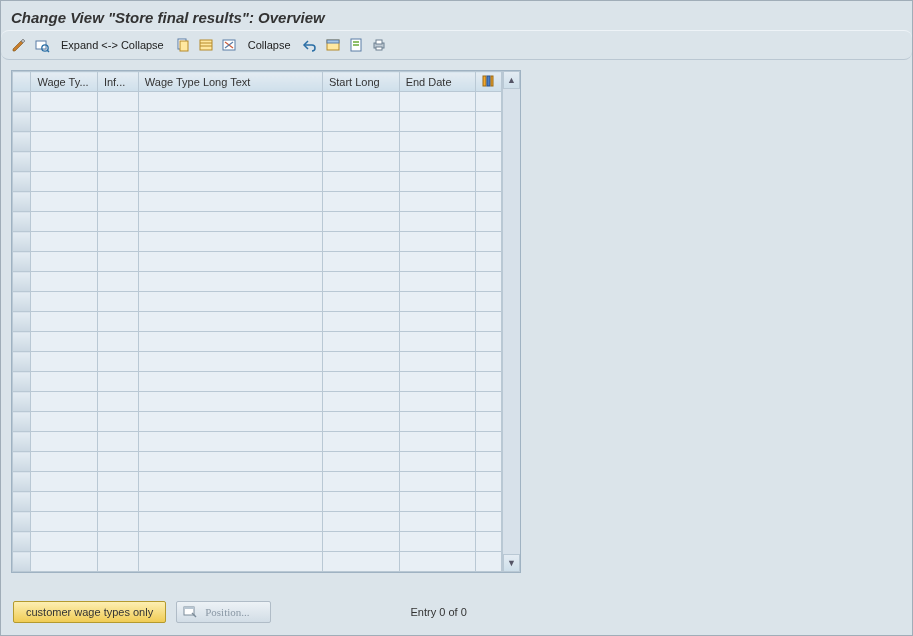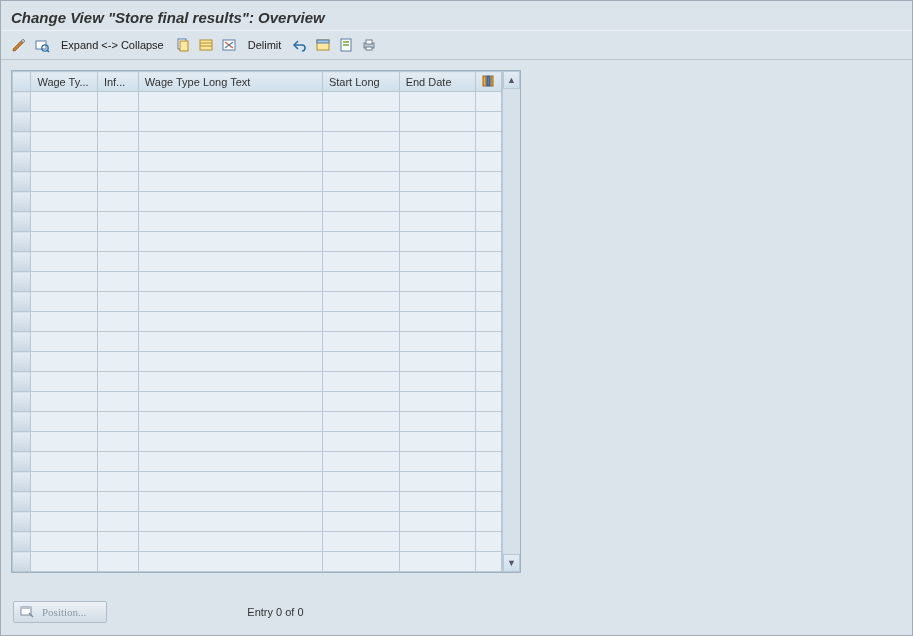--- a/index.html
+++ b/index.html
@@ -21,20 +21,21 @@
       color: #333;
     }
     .toolbar {
       display: flex;
       align-items: center;
       padding: 4px 8px;
       gap: 3px;
       border-bottom: 1px solid #bac7d2;
       border-top: 1px solid #eef3f7;
       background: #dbe4ea;
+      border-radius: 8px;
     }
     .tb-icon {
       width: 20px; height: 20px;
       display: inline-flex;
       align-items: center;
       justify-content: center;
       border: 1px solid transparent;
       border-radius: 2px;
     }
     .tb-text {
@@ -186,21 +187,21 @@
         <line x1="2" y1="9" x2="14" y2="9" stroke="#b58a2a"></line>
       </svg>
     </span>
   <span class="tb-icon">
       <svg width="16" height="16">
         <rect x="2" y="3" width="12" height="10" fill="#fff" stroke="#5b7da5"></rect>
         <line x1="4" y1="5" x2="12" y2="11" stroke="#cc5b3a" stroke-width="1.2"></line>
         <line x1="12" y1="5" x2="4" y2="11" stroke="#5b7da5" stroke-width="1.2"></line>
       </svg>
     </span>
-  <span class="tb-text">Delimit</span>
+  <span class="tb-text">Collapse</span>
   <span class="tb-icon">
       <svg width="16" height="16">
         <path d="M6 4 L2 8 L6 12" fill="none" stroke="#2a6ea5" stroke-width="1.5"></path>
         <path d="M2 8 L10 8 A3 3 0 0 1 10 14" fill="none" stroke="#2a6ea5" stroke-width="1.5"></path>
       </svg>
     </span>
   <span class="tb-icon">
       <svg width="16" height="16">
         <rect x="2" y="3" width="12" height="10" fill="#ffe8a0" stroke="#b58a2a"></rect>
         <rect x="2" y="3" width="12" height="3" fill="#a7c7e7" stroke="#5b7da5"></rect>
@@ -461,20 +462,21 @@
     </table>
     <div class="vscroll">
       <div class="vscroll-btn">▲</div>
       <div class="vscroll-track"></div>
       <div class="vscroll-btn">▼</div>
     </div>
   </div>
 </div>
 
 <div class="footer">
+  <button class="btn">customer wage types only</button>
   <div class="btn2">
     <span class="ico"><svg width="14" height="14">
           <rect x="1" y="2" width="10" height="8" fill="#fff" stroke="#7c8c9a"></rect>
           <rect x="1" y="2" width="10" height="2" fill="#b8c6d2"></rect>
           <path d="M9 8 L13 12" stroke="#7c8c9a" stroke-width="1.4"></path>
         </svg></span>
     <span>Position...</span>
   </div>
   <span class="status">Entry 0 of 0</span>
 </div>

